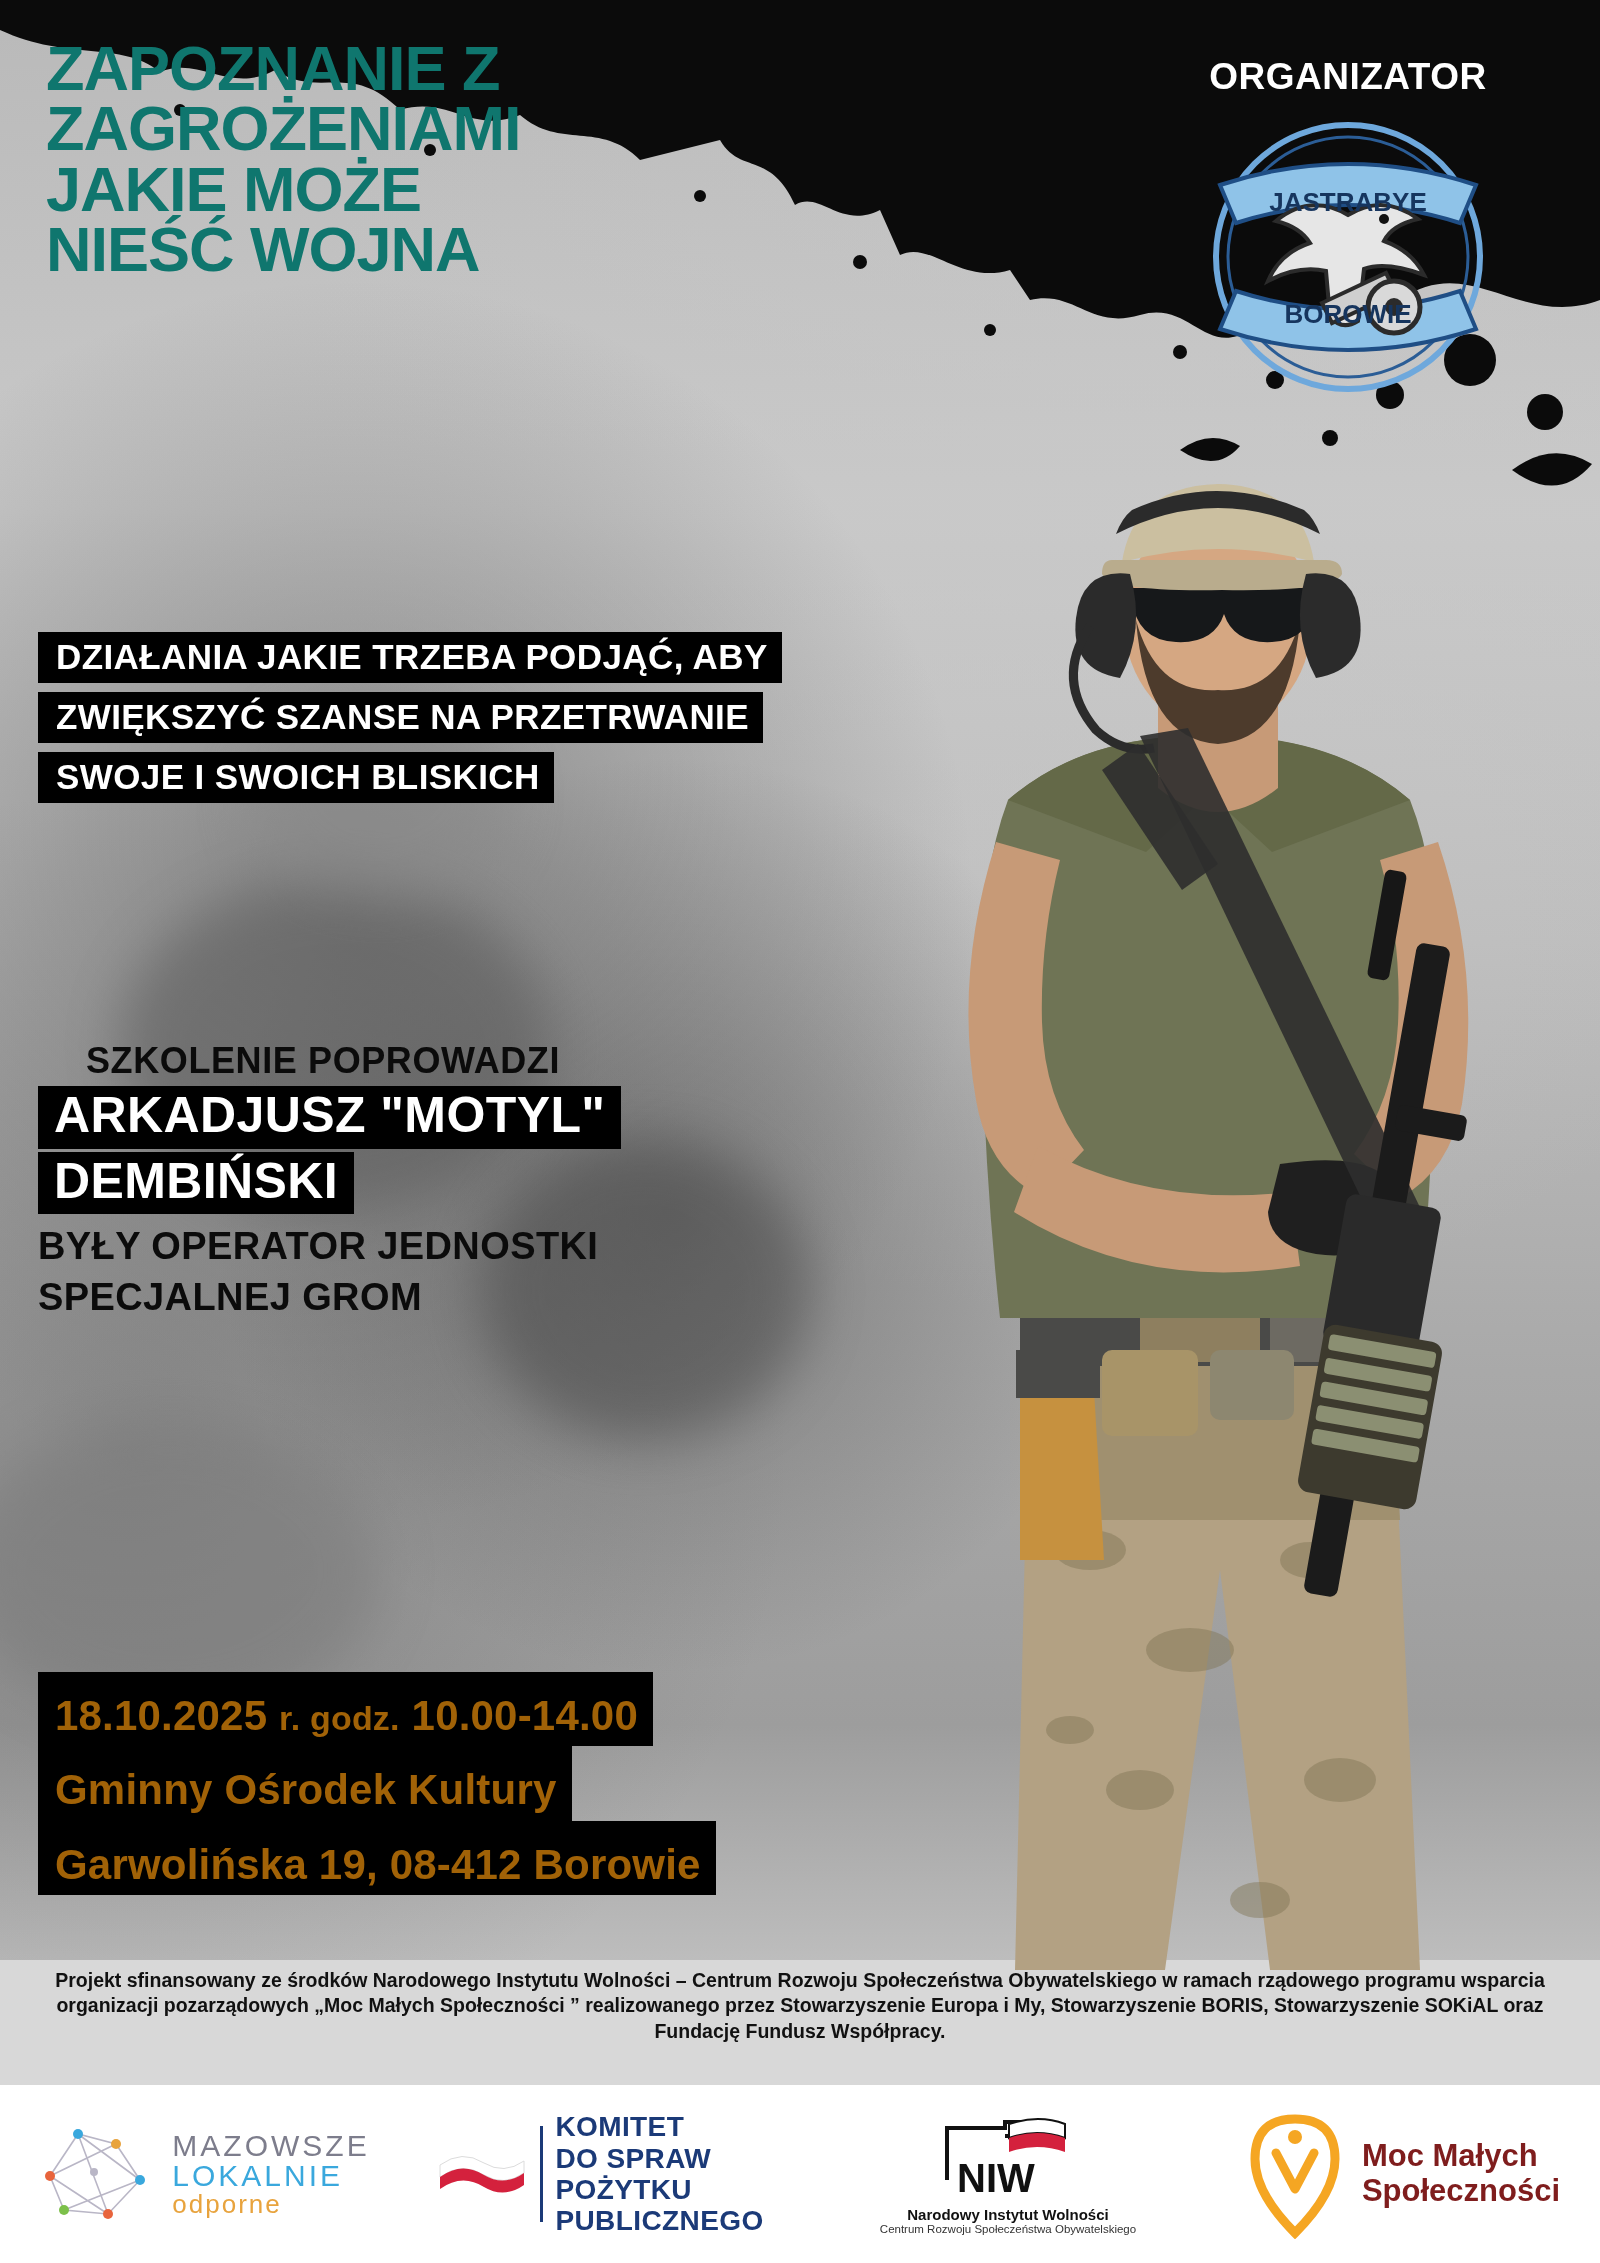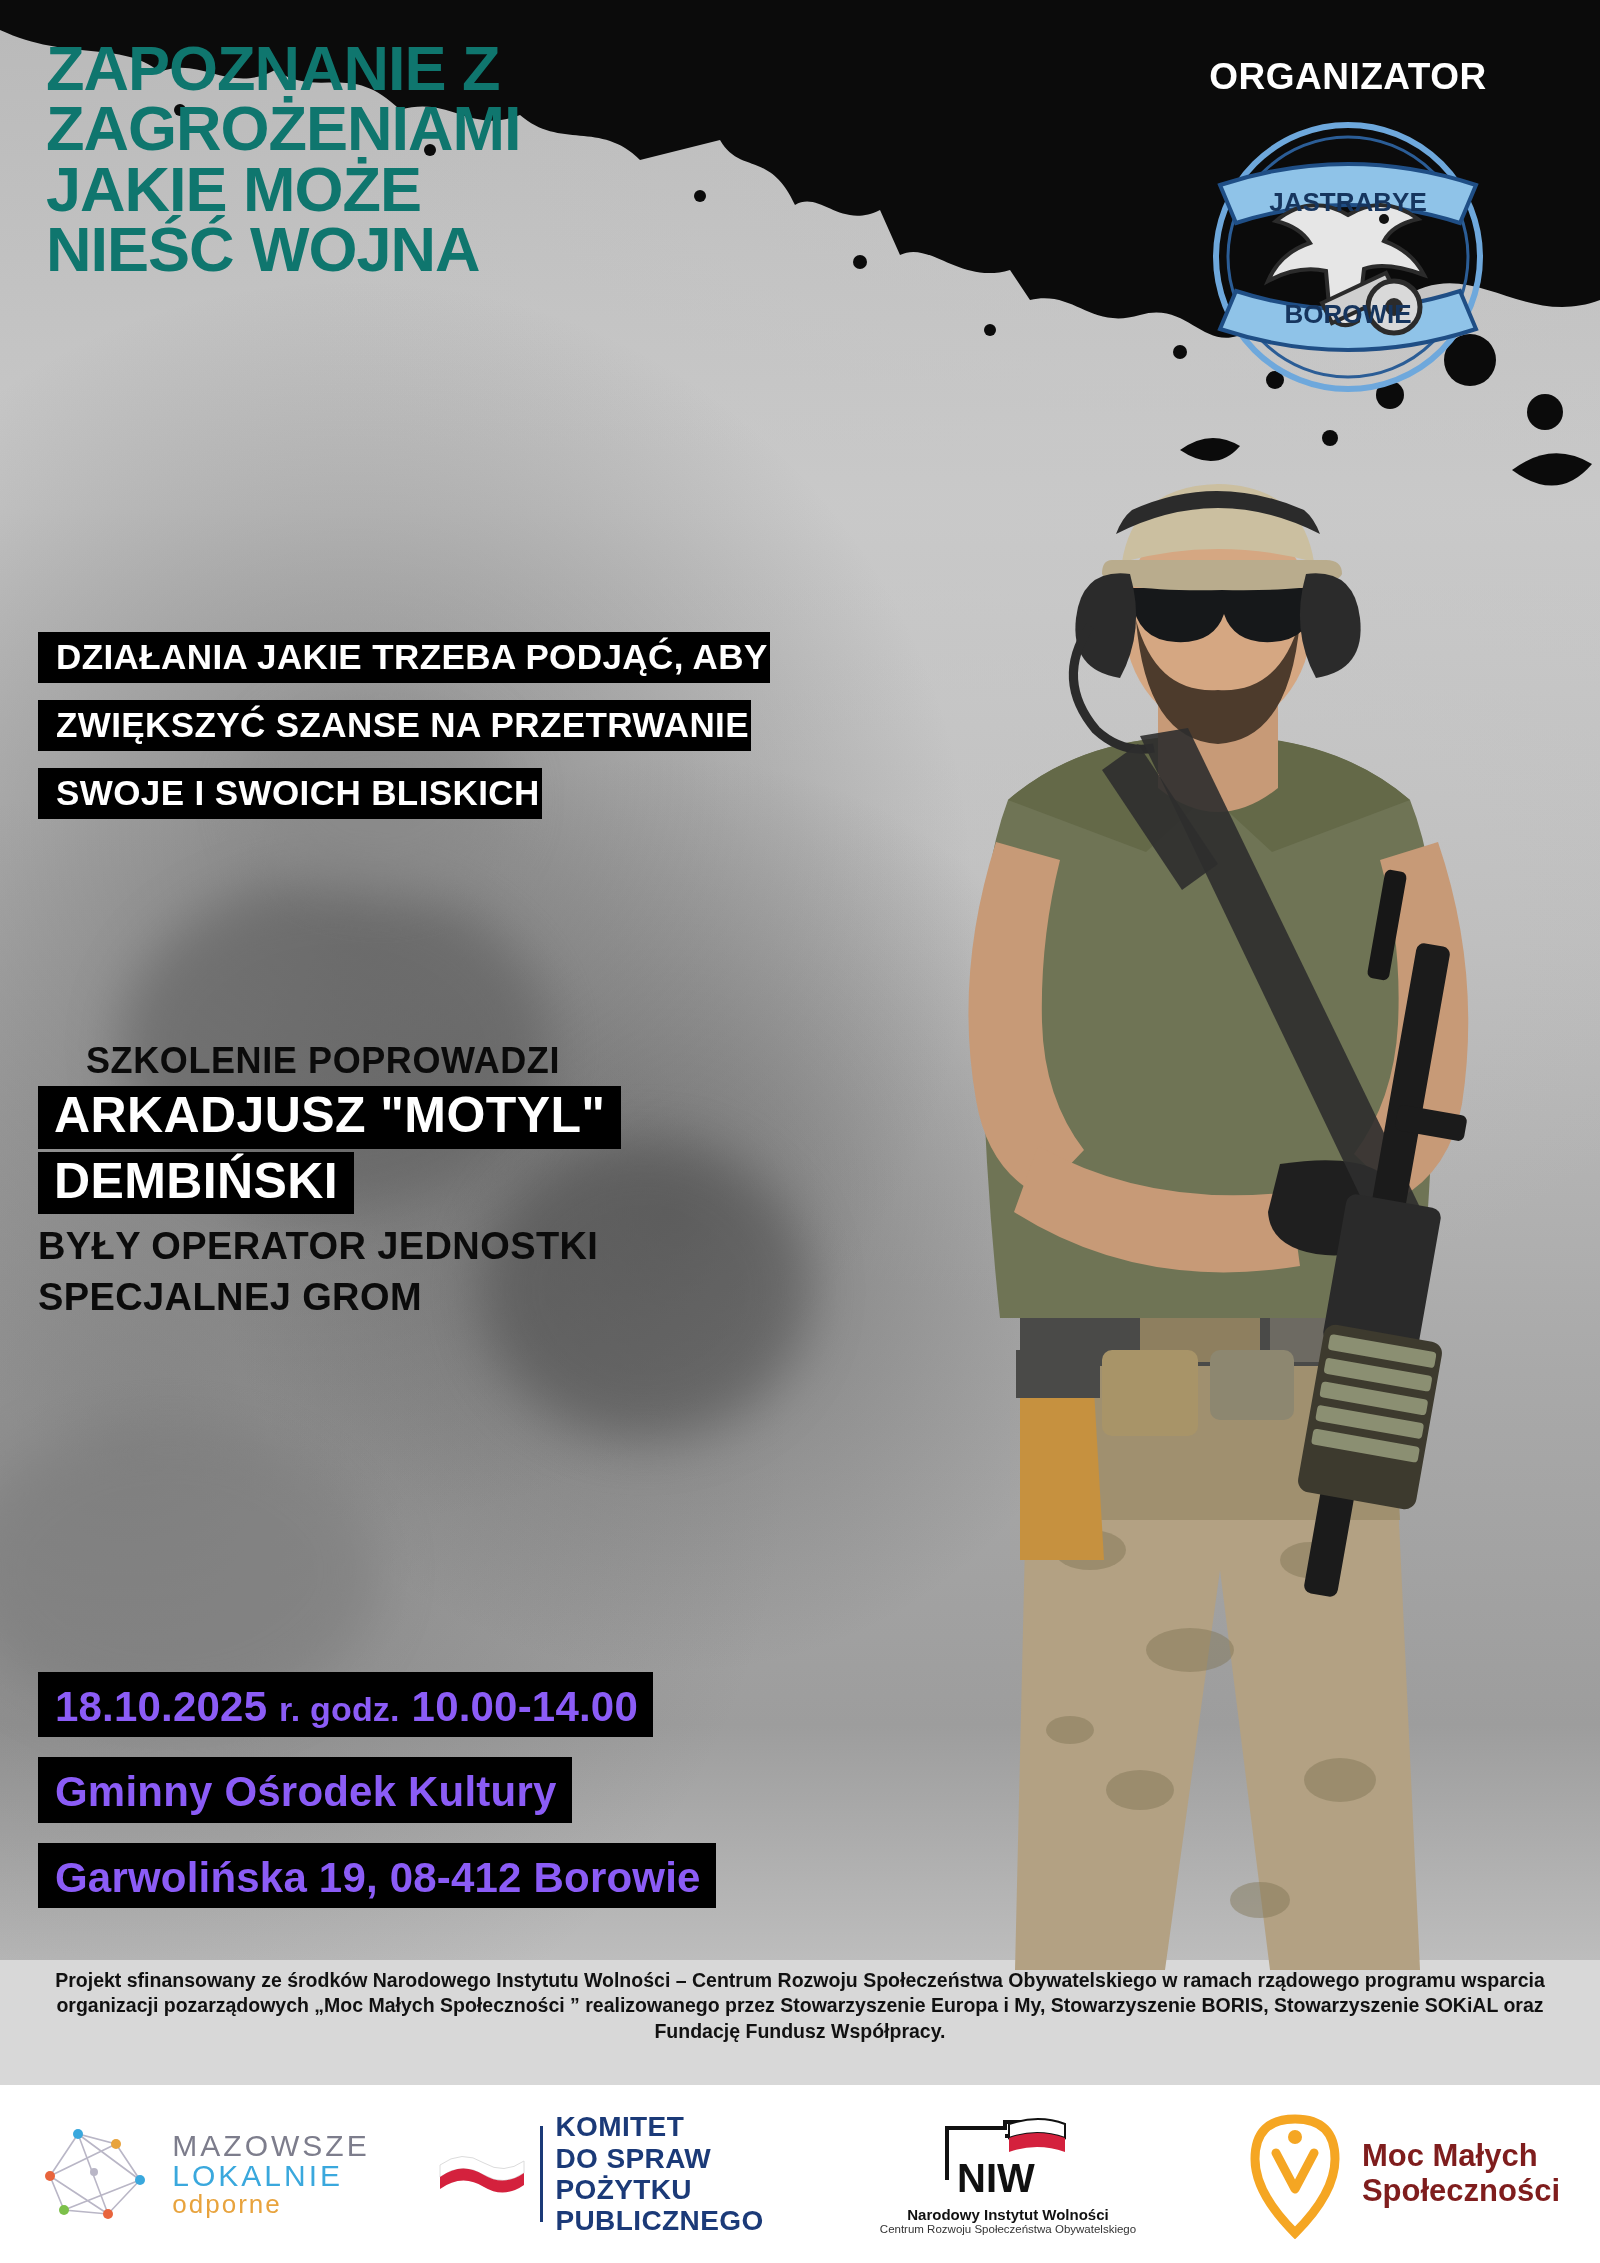--- a/index.html
+++ b/index.html
@@ -91,22 +91,22 @@
     left: 38px; top: 632px;
     width: 990px;
   }
   .subhead .line {
     display: inline-block;
     background: #000000;
     color: #ffffff;
     font-weight: 800;
     font-size: 35px;
     letter-spacing: .4px;
-    padding: 6px 2px 8px 18px;
-    margin-bottom: 17px;
+    padding: 6px 14px 8px 18px;
+    margin-bottom: 9px;
     text-transform: uppercase;
     line-height: 1.06;
   }
 
   .trainer {
     position: absolute;
     left: 38px; top: 1040px;
     width: 830px;
   }
   .trainer .small {
@@ -143,26 +143,26 @@
   }
 
   .when {
     position: absolute;
     left: 38px; top: 1672px;
     width: 920px;
   }
   .when .line {
     display: inline-block;
     background: #000;
-    color: #8b5cf6;
+    color: #a16207;
     font-weight: 800;
     font-size: 42px;
     letter-spacing: .2px;
-    padding: 12px 15px 8px 17px;
-    margin-bottom: 20px;
+    padding: 21px 15px 8px 17px;
+    margin-bottom: 0;
     line-height: 1.08;
   }
   .when .line .thin { font-weight: 700; font-size: 34px; }
 
   
   .funding {
     position: absolute;
     left: 0; top: 1968px;
     width: 1600px;
     padding: 0 26px;

